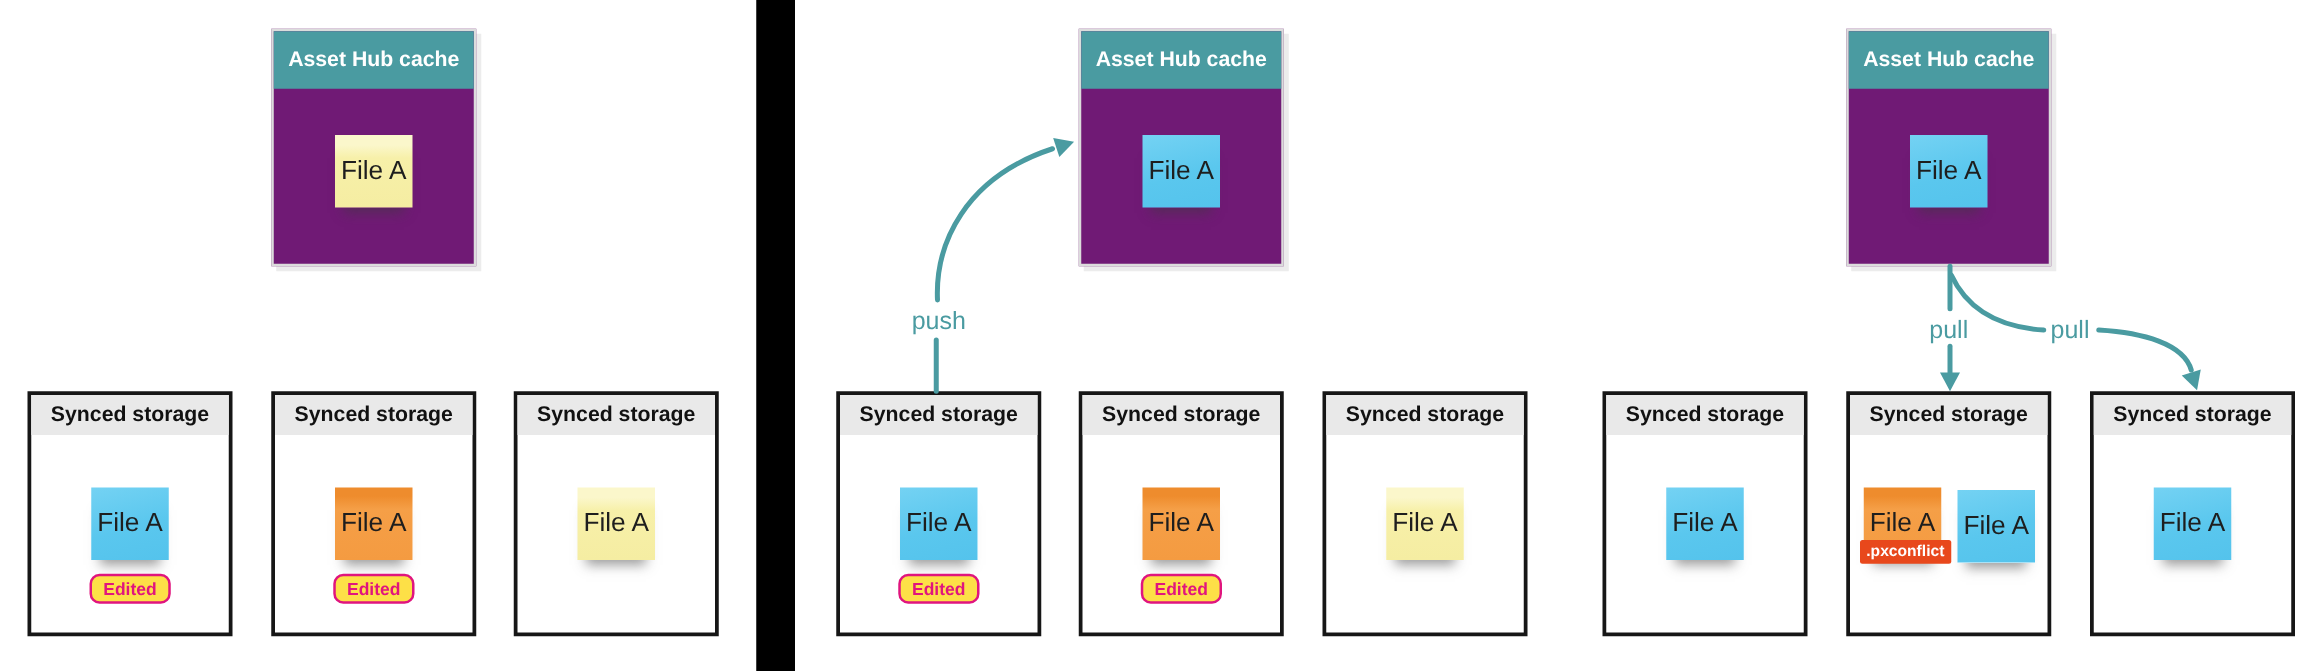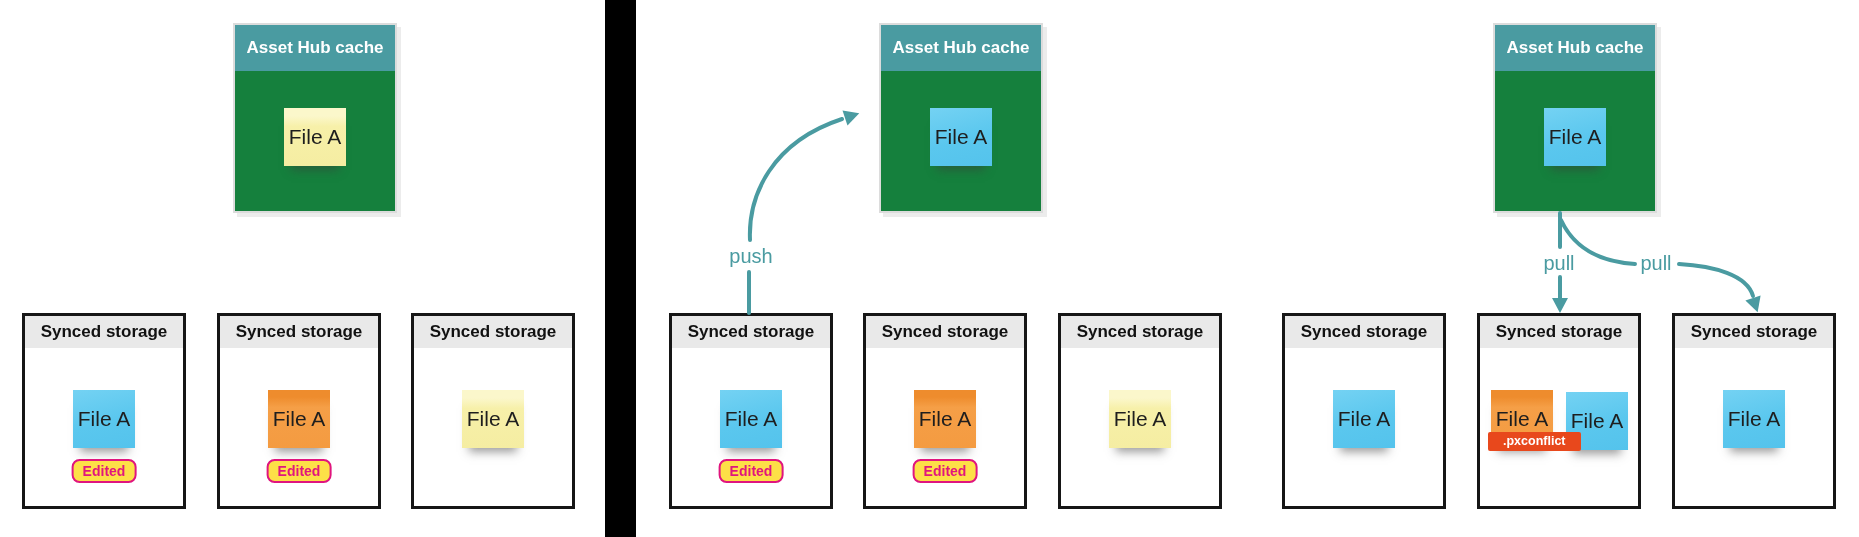--- a/index.html
+++ b/index.html
@@ -2,22 +2,22 @@
 <html><head>
 <meta charset="utf-8">
 <style>
   html,body{margin:0;padding:0;background:#fff;}
   body{font-family:"Liberation Sans","DejaVu Sans",sans-serif;}
   .canvas{position:relative;width:1859px;height:537px;background:#ffffff;overflow:hidden;}
 
   .divider{position:absolute;left:605px;top:0;width:31px;height:537px;background:#000;}
 
   
-  .cache{position:absolute;top:23px;width:164px;height:190px;background:#15803d;
-         border:2px solid #dcdcdc;box-sizing:border-box;box-shadow:4px 4px 0 #ececec;z-index:1;margin-left:16px;}
+  .cache{position:absolute;top:23px;width:164px;height:190px;background:#701a75;
+         border:2px solid #dcdcdc;box-sizing:border-box;box-shadow:4px 4px 0 #ececec;z-index:1;}
   .cache-header{height:46px;background:#4A9BA1;color:#fff;font-weight:700;font-size:17px;
                 display:flex;align-items:center;justify-content:center;}
 
   
   .storage{position:absolute;top:313px;width:164px;height:196px;background:#fff;
            border:3px solid #161616;box-sizing:border-box;z-index:1;}
   .storage-header{height:32px;background:#e9e9e9;color:#111;font-weight:700;font-size:17px;
                   display:flex;align-items:center;justify-content:center;}
 
   
@@ -28,21 +28,21 @@
   .note.blue{background:linear-gradient(165deg,#74d2f3 0%,#5ac7ee 55%,#54c3ec 100%);}
   .note.orange{background:linear-gradient(180deg,#ee8c2d 0%,#ee8c2d 12%,#f59f47 30%,#f49b41 100%);}
   .note.yellow{background:linear-gradient(180deg,#fbf7cb 0%,#fbf7cb 14%,#f7f0a9 32%,#f5eda2 100%);}
   .note.pos-a{left:11px;top:74px;}
   .note.pos-b{left:86px;top:76px;}
 
   .badge{position:absolute;top:143px;left:50%;transform:translateX(-50%);
          border:2.5px solid #e0157e;color:#e0157e;background:#fde047;font-weight:700;font-size:14px;
          border-radius:8px;padding:1px 9px;line-height:18px;white-space:nowrap;}
   .conflict-tag{position:absolute;left:8px;top:116px;background:#e8481c;color:#fff;font-weight:700;
-                font-size:12.5px;line-height:15px;padding:2px 15px;border-radius:2px;white-space:nowrap;z-index:2;}
+                font-size:12.5px;line-height:15px;padding:2px 5px;border-radius:2px;white-space:nowrap;z-index:2;}
 
   .arrows{position:absolute;left:0;top:0;z-index:5;pointer-events:none;}
   .arrows text{font-family:"Liberation Sans","DejaVu Sans",sans-serif;}
 </style>
 </head>
 <body>
 
 <main class="canvas">
 
   <div class="divider"></div>

